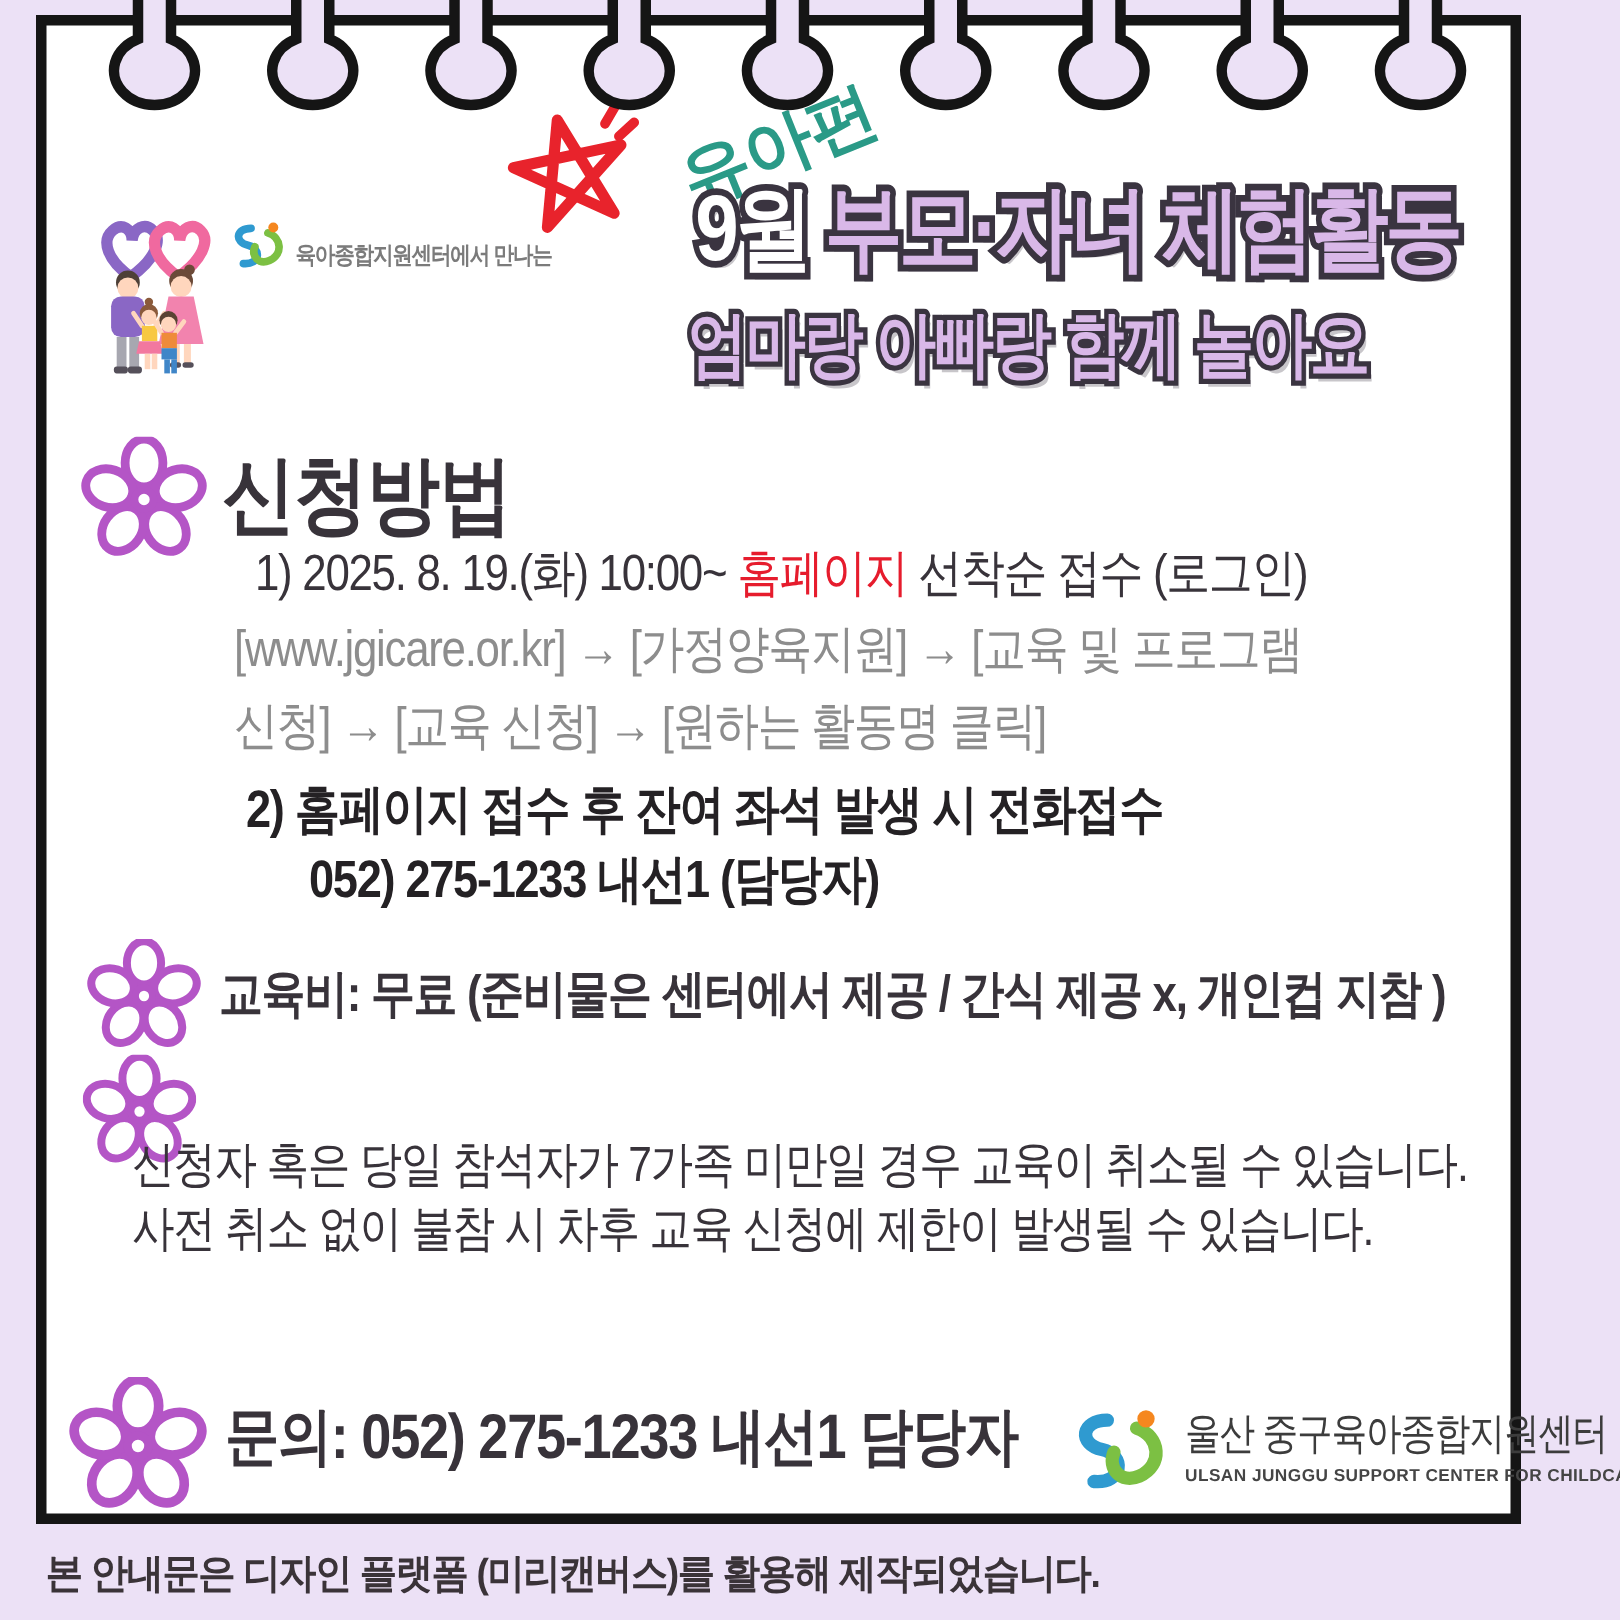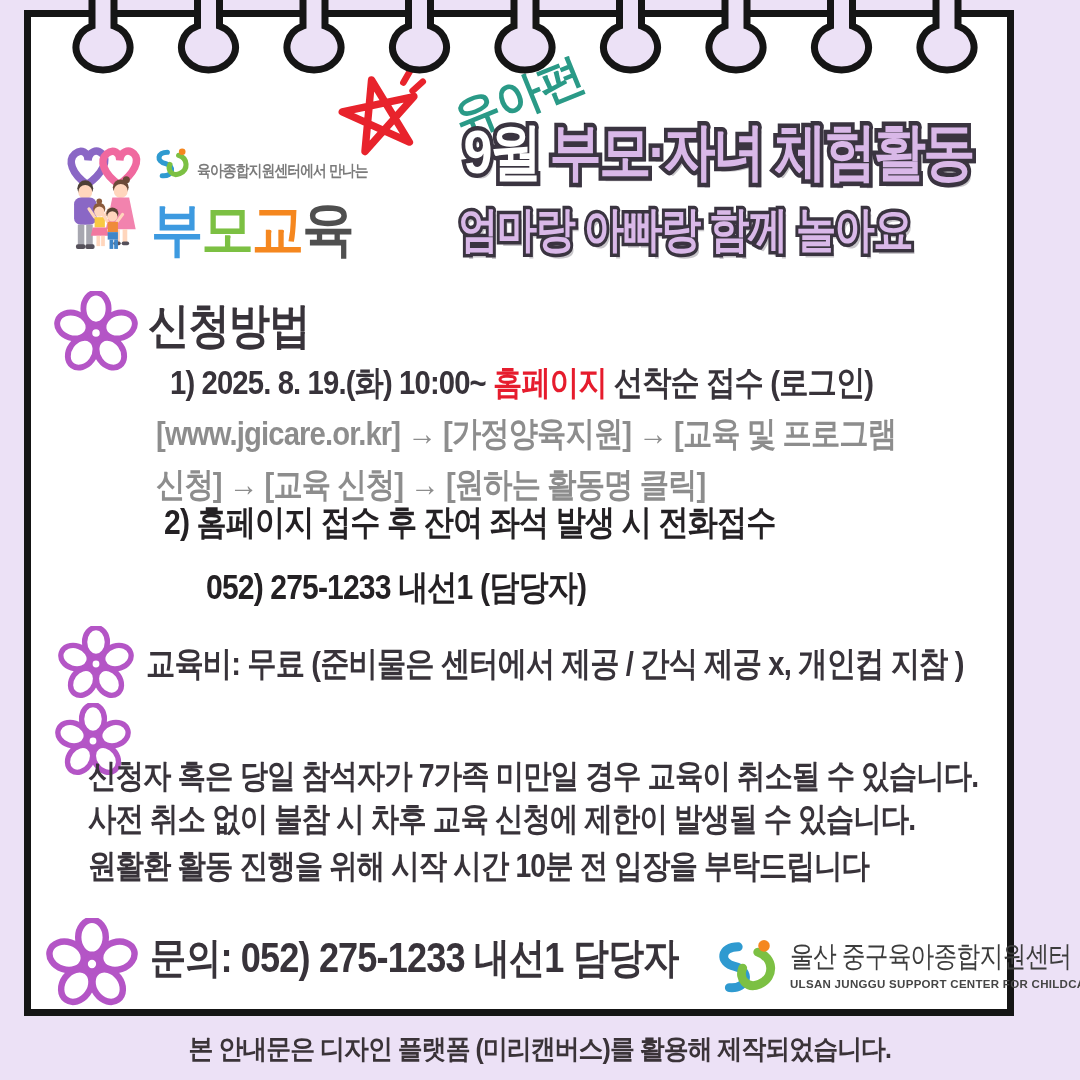--- a/index.html
+++ b/index.html
@@ -11,21 +11,21 @@
   
   .card{
     position:absolute;left:24px;top:10px;width:990px;height:1006px;
     background:#ffffff;border:7px solid #151515;box-sizing:border-box;z-index:1;
   }
   #rings{position:absolute;left:0;top:0;width:1080px;height:80px;z-index:3;}
   .ring{fill:#ece1f6;stroke:#151515;stroke-width:7;}
   .content{position:absolute;left:0;top:0;width:1080px;height:1080px;z-index:2;}
 
   
-  .txt{position:absolute;white-space:nowrap;font-weight:700;letter-spacing:-1px;color:#38333a;line-height:1.15;}
+  .txt{position:absolute;white-space:nowrap;font-weight:400;letter-spacing:-1px;color:#38333a;line-height:1.15;}
   .sx{display:inline-block;transform:scaleX(.86);transform-origin:left center;}
   .gray{color:#8d8d8d;}
   .blk{color:#242124;font-weight:800;}
   .hl-red{color:#e61c2d;}
 
   
   .outline-wrap{position:absolute;white-space:nowrap;font-weight:800;text-align:left;}
   .ow-inner{display:inline-block;position:relative;transform:scaleX(.84);transform-origin:center;}
   .t-stroke{position:absolute;left:0;top:0;-webkit-text-stroke:9px #3a3440;color:#3a3440;
             text-shadow:4px 5px 0 rgba(58,52,64,.28);}
@@ -48,41 +48,41 @@
          transform:rotate(-22deg);transform-origin:left center;}
 
   
   .flower{position:absolute;}
   #f-apply{left:54px;top:291px;width:84px;height:84px;}
   #f-fee{left:58px;top:626px;width:76px;height:76px;}
   #f-notice{left:55px;top:703px;width:76px;height:76px;}
   #f-contact{left:46px;top:918px;width:92px;height:92px;}
 
   
-  #h-apply{left:148px;top:298px;font-size:48px;font-weight:800;}
+  #h-apply{left:148px;top:298px;font-size:57px;font-weight:800;}
   #a1{left:170px;top:363px;font-size:34px;}
   #a2{left:156px;top:414px;font-size:34px;}
   #a3{left:156px;top:465px;font-size:34px;}
-  #a4{left:164px;top:502px;font-size:35px;}
+  #a4{left:164px;top:520px;font-size:35px;}
   #a5{left:206px;top:567px;font-size:35px;}
   #fee{left:146px;top:644px;font-size:34px;font-weight:800;}
   #h-notice{left:148px;top:710px;font-size:42px;font-weight:800;}
   #n1{left:88px;top:757px;font-size:33px;}
   #n2{left:88px;top:800px;font-size:33px;}
   #n3{left:88px;top:847px;font-size:33px;}
   #contact{left:150px;top:934px;font-size:42px;font-weight:800;}
 
   
   #sc2{position:absolute;left:708px;top:936px;width:80px;height:66px;}
   #fl-ko{left:790px;top:940px;font-size:29px;font-weight:500;color:#3c3c3c;letter-spacing:-1px;}
   #fl-ko .sx{transform:scaleX(.82);}
   #fl-en{left:790px;top:978px;font-size:11.5px;font-weight:600;color:#454545;letter-spacing:.3px;}
 
   
-  #bottom-note{left:0;top:1034px;width:1080px;text-align:center;font-size:27px;font-weight:800;color:#3a3338;}
+  #bottom-note{left:0;top:1034px;width:1080px;font-size:27px;font-weight:800;color:#3a3338;}
   #bottom-note .sx{transform-origin:center;}
 </style>
 </head>
 <body>
 
 <svg width="0" height="0" style="position:absolute" aria-hidden="true">
   <defs>
     <symbol id="sym-flower" viewBox="0 0 100 100">
       <g fill="#ffffff" stroke="#b455c6" stroke-width="7">
         <ellipse cx="50" cy="21" rx="15" ry="19"></ellipse>
@@ -166,23 +166,20 @@
 
 <div class="content">
 
   <svg id="family" viewBox="0 0 100 150">
       <use href="#sym-family"></use>
     </svg>
   <svg id="scmark" viewBox="0 0 90 70">
       <use href="#sym-scmark"></use>
     </svg>
   <div id="tagline" class="txt"><span class="sx">육아종합지원센터에서 만나는</span></div>
-  <div id="brand" class="txt"><span class="sx">
-    <span style="color: rgb(61, 154, 224);">부</span><span style="color: rgb(124, 192, 67);">모</span><span style="color: rgb(245, 135, 31);">교</span><span style="color: rgb(79, 79, 79);">육</span>
-  </span></div>
 
   <svg id="star" viewBox="0 0 110 110">
       <use href="#sym-star"></use>
     </svg>
   <div id="badge" class="txt">유아편</div>
 
   <div id="title1" class="outline-wrap">
     <span class="ow-inner">
       <span class="t-stroke" aria-hidden="true"><span>9월</span><span class="t-rest">부모·자녀 체험활동</span></span>
       <span class="t-fill"><span class="t-month">9월</span><span class="t-rest">부모·자녀 체험활동</span></span>
@@ -208,21 +205,20 @@
   <svg id="f-fee" class="flower" viewBox="0 0 100 100">
       <use href="#sym-flower"></use>
     </svg>
   <div id="fee" class="txt"><span class="sx">교육비: 무료 (준비물은 센터에서 제공 / 간식 제공 x, 개인컵 지참 )</span></div>
 
   <svg id="f-notice" class="flower" viewBox="0 0 100 100">
       <use href="#sym-flower"></use>
     </svg>
   <div id="n1" class="txt"><span class="sx">신청자 혹은 당일 참석자가 7가족 미만일 경우 교육이 취소될 수 있습니다.</span></div>
   <div id="n2" class="txt"><span class="sx">사전 취소 없이 불참 시 차후 교육 신청에 제한이 발생될 수 있습니다.</span></div>
-  <div id="n3" class="txt"><span class="sx">원활환 활동 진행을 위해 시작 시간 10분 전 입장을 부탁드립니다</span></div>
 
   <svg id="f-contact" class="flower" viewBox="0 0 100 100">
       <use href="#sym-flower"></use>
     </svg>
   <div id="contact" class="txt"><span class="sx">문의: 052) 275-1233 내선1 담당자</span></div>
 
   <svg id="sc2" viewBox="0 0 90 70">
       <use href="#sym-scmark"></use>
     </svg>
   <div id="fl-ko" class="txt"><span class="sx">울산 중구육아종합지원센터</span></div>

